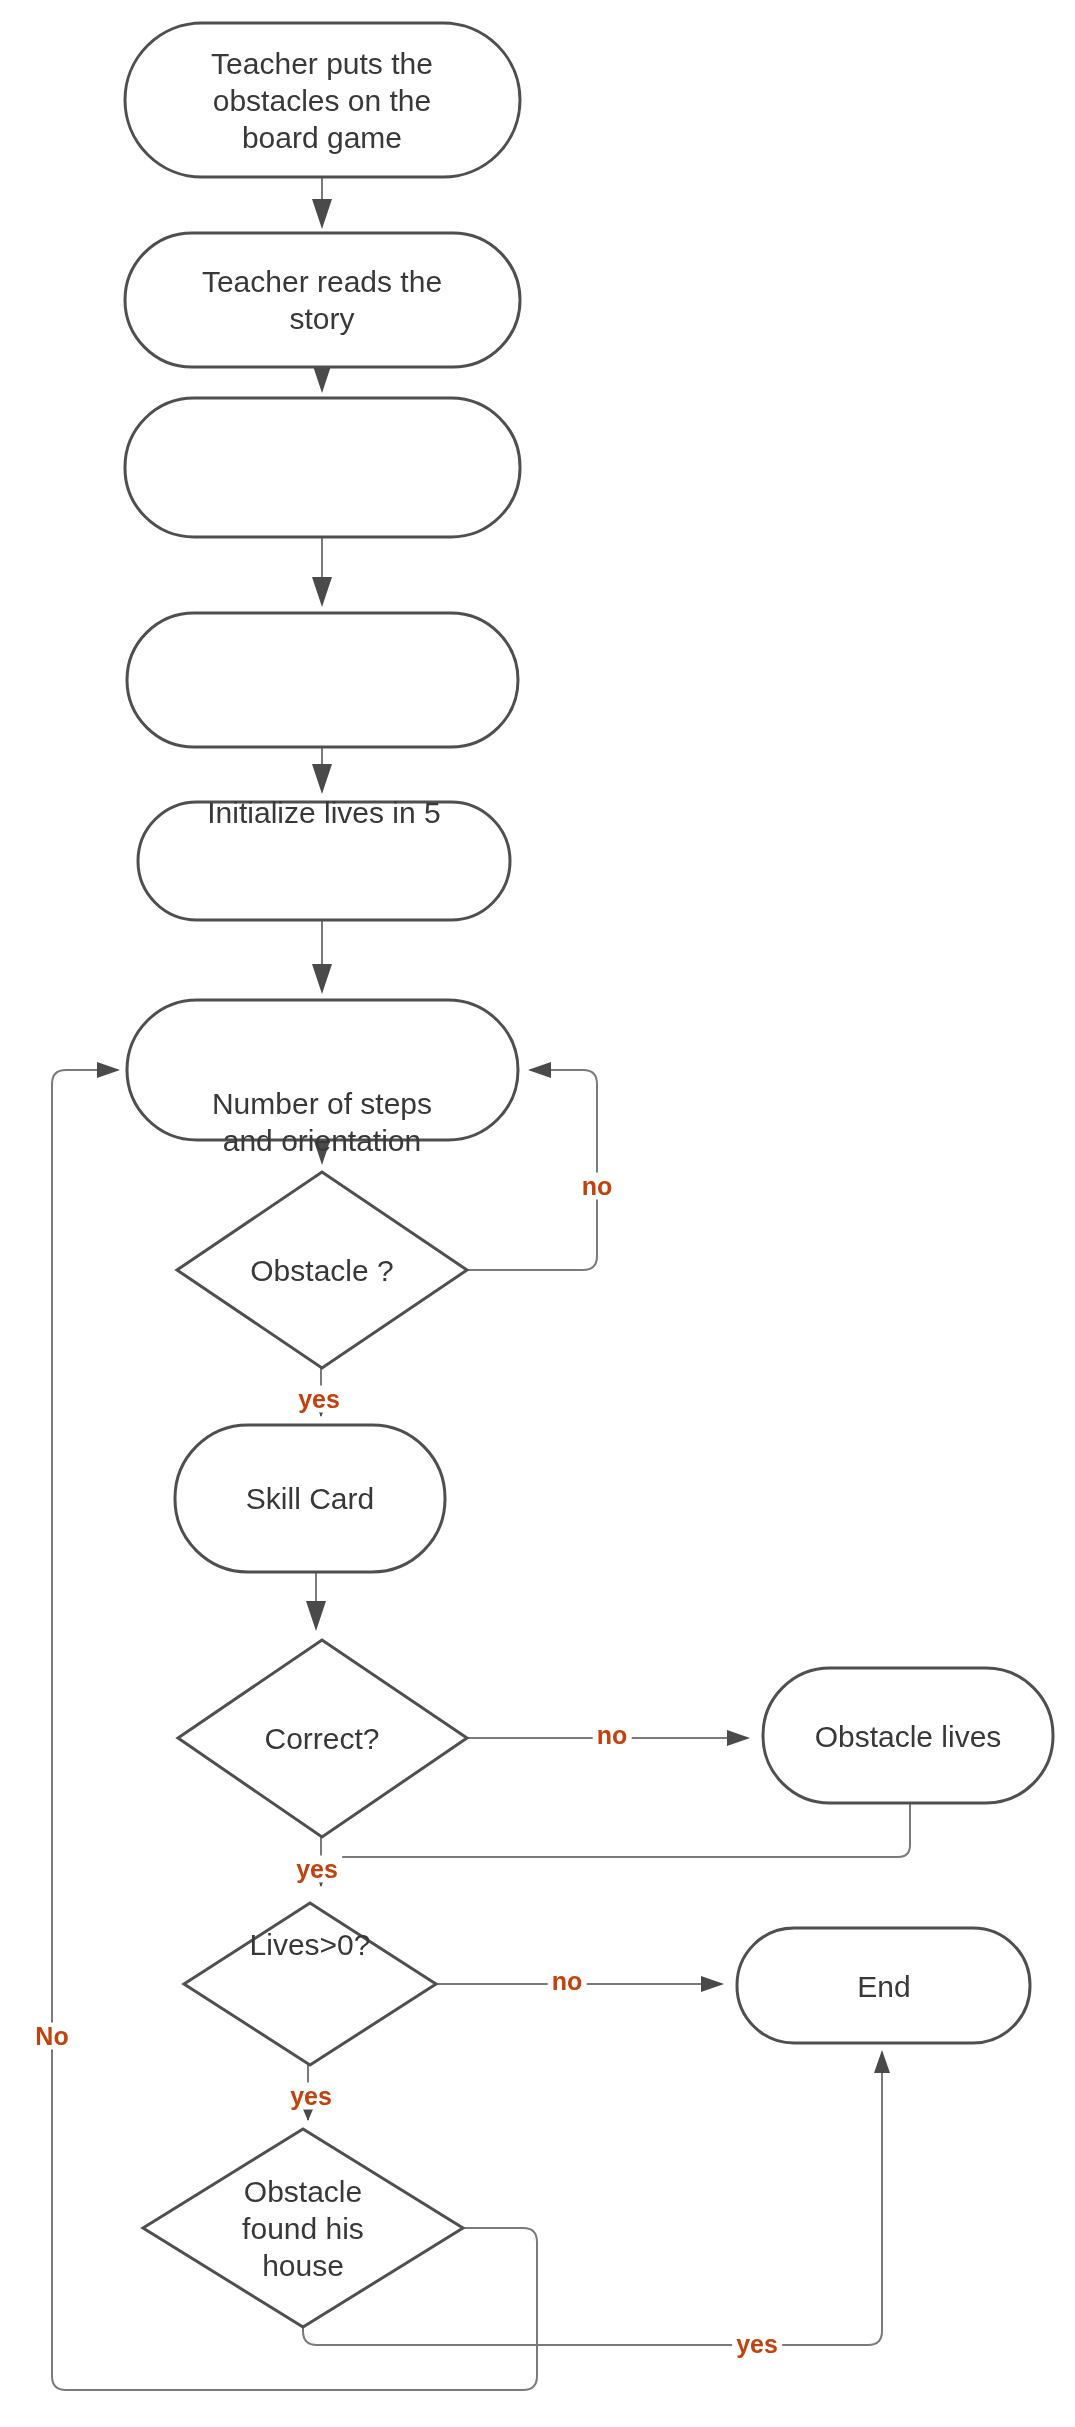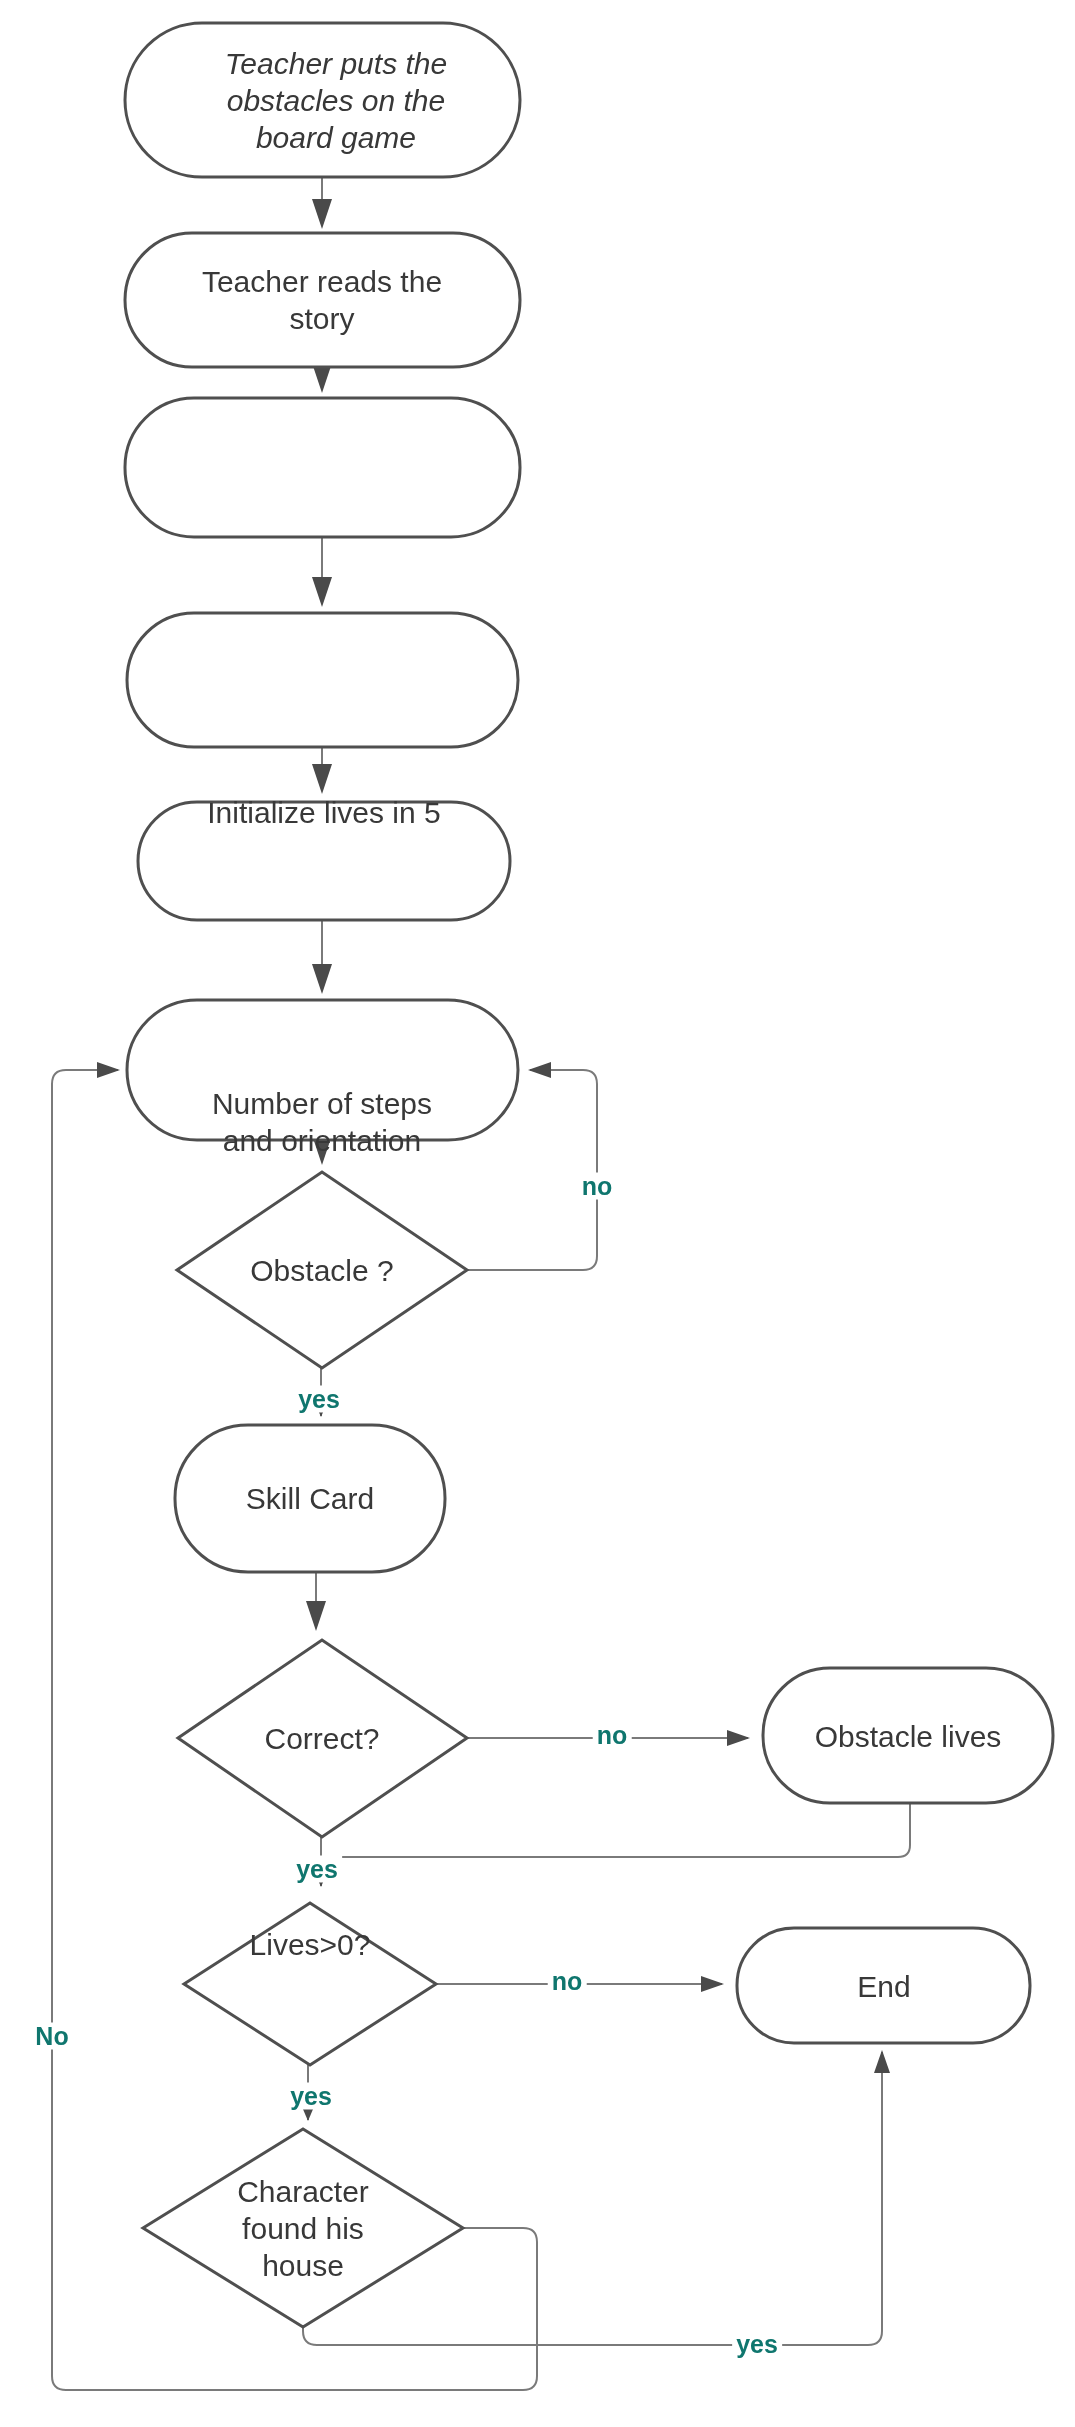--- a/index.html
+++ b/index.html
@@ -22,21 +22,21 @@
     color: #383838;
     pointer-events: none;
   }
   .edge-label {
     position: absolute;
     transform: translate(-50%, -50%);
     background: #ffffff;
     padding: 0 4px;
     font-size: 25px;
     font-weight: bold;
-    color: #0f766e;
+    color: #c2410c;
     line-height: 27px;
     pointer-events: none;
   }
   .shape { fill: #ffffff; stroke: #4f4f4f; stroke-width: 3; }
   .edge  { fill: none; stroke: #7a7a7a; stroke-width: 2; }
   .arrow { fill: #4a4a4a; }
 </style>
 </head>
 <body>
 
@@ -80,35 +80,35 @@
     <rect class="shape" x="127" y="1000" width="391" height="140" rx="70" ry="70"></rect>
     <polygon class="shape" points="177,1270 322,1172 467,1270 322,1368"></polygon>
     <rect class="shape" x="175" y="1425" width="270" height="147" rx="73" ry="73"></rect>
     <polygon class="shape" points="178,1738 322,1640 467,1738 322,1837"></polygon>
     <rect class="shape" x="763" y="1668" width="290" height="135" rx="67" ry="67"></rect>
     <polygon class="shape" points="184,1984 310,1903 436,1984 310,2065"></polygon>
     <rect class="shape" x="737" y="1928" width="293" height="115" rx="57" ry="57"></rect>
     <polygon class="shape" points="143,2228 303,2129 463,2228 303,2327"></polygon>
   </svg>
 
-  <div class="node-label" style="left:336px; top:100px; width:380px;font-style:italic;">Teacher puts the
+  <div class="node-label" style="left:322px; top:100px; width:380px;">Teacher puts the
 obstacles on the
 board game</div>
   <div class="node-label" style="left:322px; top:300px; width:380px;text-align:center;">Teacher reads the
 story</div>
   <div class="node-label" style="left:324px; top:812px; width:360px;">Initialize lives in 5</div>
   <div class="node-label" style="left:322px; top:1122px; width:380px;">Number of steps
 and orientation</div>
   <div class="node-label" style="left:322px; top:1270px; width:280px;">Obstacle ?</div>
   <div class="node-label" style="left:310px; top:1498px; width:260px;">Skill Card</div>
   <div class="node-label" style="left:322px; top:1738px; width:260px;">Correct?</div>
   <div class="node-label" style="left:908px; top:1736px; width:280px;">Obstacle lives</div>
   <div class="node-label" style="left:310px; top:1944px; width:240px;">Lives&gt;0?</div>
   <div class="node-label" style="left:884px; top:1986px; width:280px;">End</div>
-  <div class="node-label" style="left:303px; top:2228px; width:300px;">Character
+  <div class="node-label" style="left:303px; top:2228px; width:300px;">Obstacle
 found his
 house</div>
 
   <div class="edge-label" style="left:597px; top:1186px;">no</div>
   <div class="edge-label" style="left:319px; top:1399px;">yes</div>
   <div class="edge-label" style="left:612px; top:1735px;">no</div>
   <div class="edge-label" style="left:317px; top:1869px;">yes</div>
   <div class="edge-label" style="left:567px; top:1981px;">no</div>
   <div class="edge-label" style="left:311px; top:2096px;">yes</div>
   <div class="edge-label" style="left:757px; top:2344px;">yes</div>

